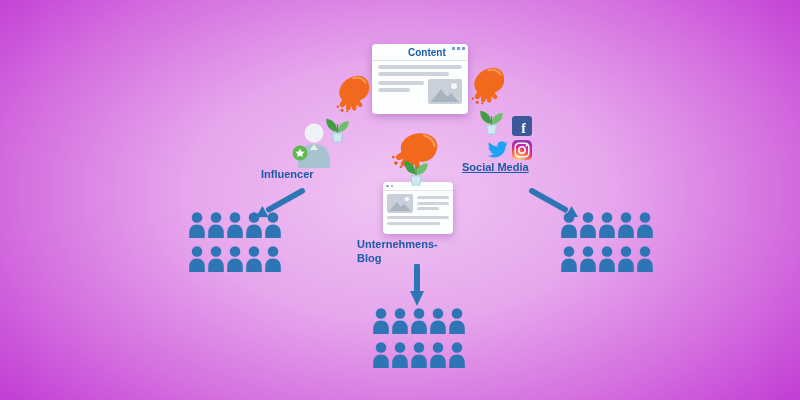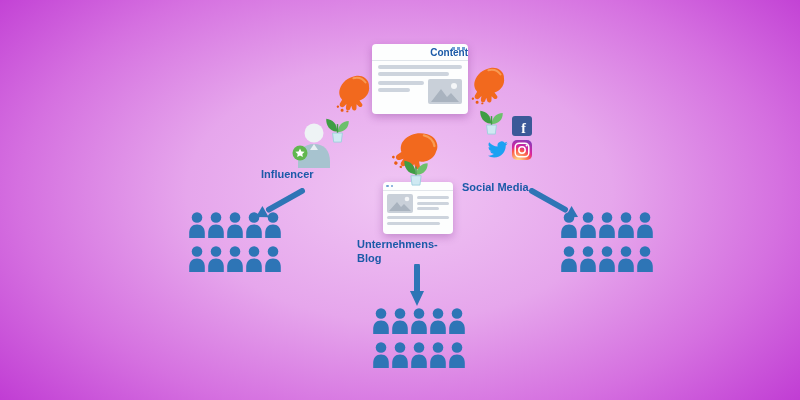--- a/index.html
+++ b/index.html
@@ -5,39 +5,39 @@
   html,body{margin:0;padding:0;}
   body{font-family:"Liberation Sans",sans-serif;}
   .stage{position:relative;width:800px;height:400px;overflow:hidden;
     background:radial-gradient(ellipse 560px 340px at 50% 48%,
       #f0c6f4 0%, #e6a6ec 38%, #d570e0 68%, #bc31d1 100%);}
   .abs{position:absolute;}
   .window{position:absolute;background:#fdfefe;border-radius:4px;
     box-shadow:0 3px 9px rgba(90,10,110,.28);}
   .content-window{left:372px;top:44px;width:96px;height:70px;}
   .win-bar{position:relative;height:16px;border-bottom:1px solid #dfe4ea;
-    display:flex;align-items:center;justify-content:flex-end;padding-left:36px;}
+    display:flex;align-items:center;justify-content:flex-start;padding-left:36px;}
   .win-title{font-size:10px;font-weight:bold;color:#1b5aa8;}
   .win-dots{position:absolute;right:3px;top:3px;display:flex;gap:2px;}
   .win-dots i{width:3px;height:3px;background:#6f9fd4;display:block;}
   .win-body{padding:4px 6px 0 6px;}
   .gline{height:4px;background:#cdd4dd;border-radius:2px;margin-bottom:3px;}
   .gline-sm{height:3px;background:#cdd4dd;border-radius:1.5px;margin-bottom:2.5px;}
   .w85{width:85%;} .w70{width:70%;}
   .body-row{display:flex;gap:4px;align-items:flex-start;}
   .body-col{flex:1;padding-top:2px;}
   .blog-window{left:383px;top:182px;width:70px;height:52px;}
   .blog-bar{height:8px;border-bottom:1px solid #e2e6eb;display:flex;align-items:center;gap:2px;padding-left:3px;}
   .blog-bar i{width:2.5px;height:2.5px;background:#6f9fd4;border-radius:50%;display:block;}
   .blog-body{padding:3px 4px;}
   .node-label{position:absolute;font-size:11px;font-weight:bold;color:#1b5aa8;
     white-space:pre-line;line-height:1.3;}
   .influencer-label{left:261px;top:167px;width:100px;}
   .blog-label{left:357px;top:237px;width:120px;}
-  .social-label{left:462px;top:180px;width:100px;}
+  .social-label{left:462px;top:160px;width:100px;text-decoration:underline;}
 </style>
 </head>
 <body>
 
 <svg width="0" height="0" style="position:absolute" aria-hidden="true">
   <defs>
     <g id="psn">
       <circle cx="9" cy="5.5" r="5.3"></circle>
       <path d="M9 12.5 C 4.2 12.5 1.2 15.8 1.2 21 L 1.2 26 L 16.8 26 L 16.8 21 C 16.8 15.8 13.8 12.5 9 12.5 Z"></path>
     </g>

